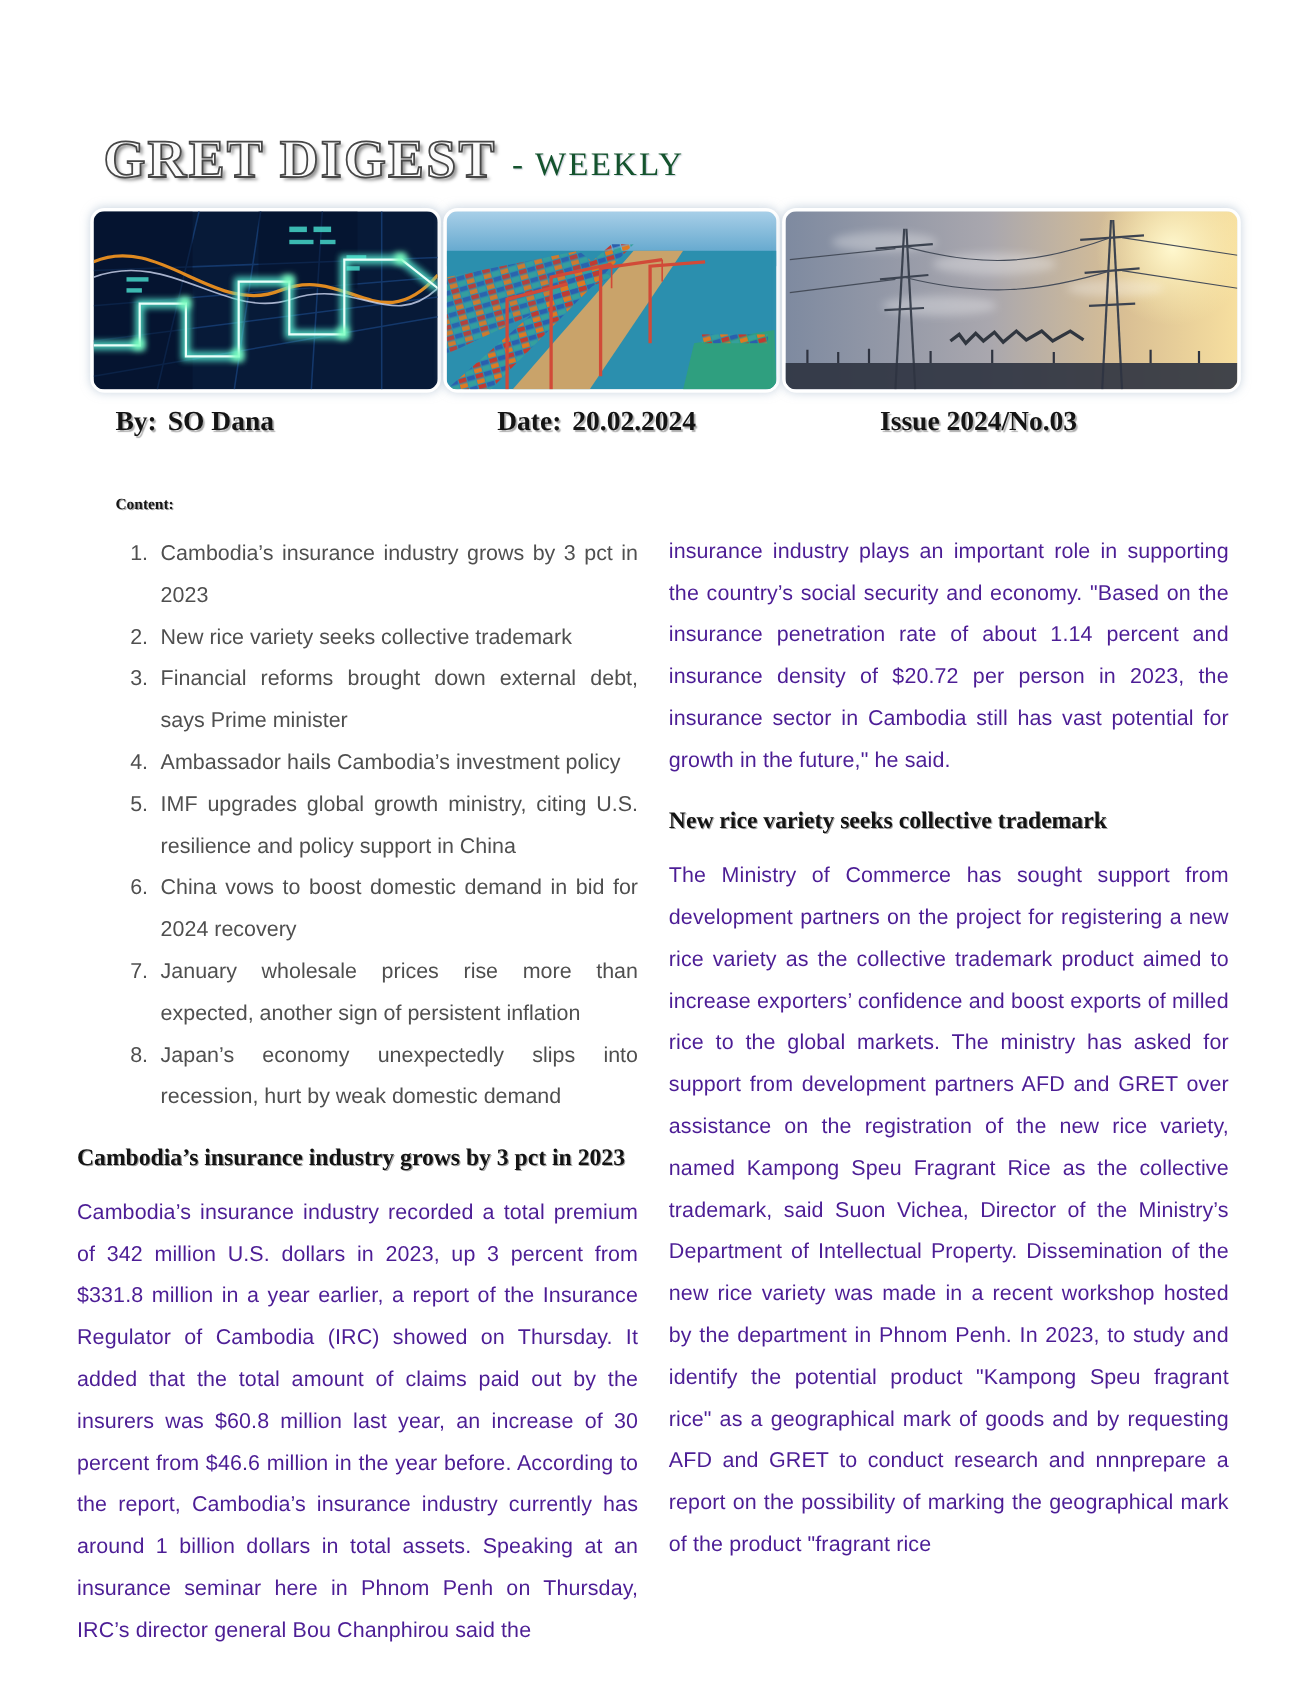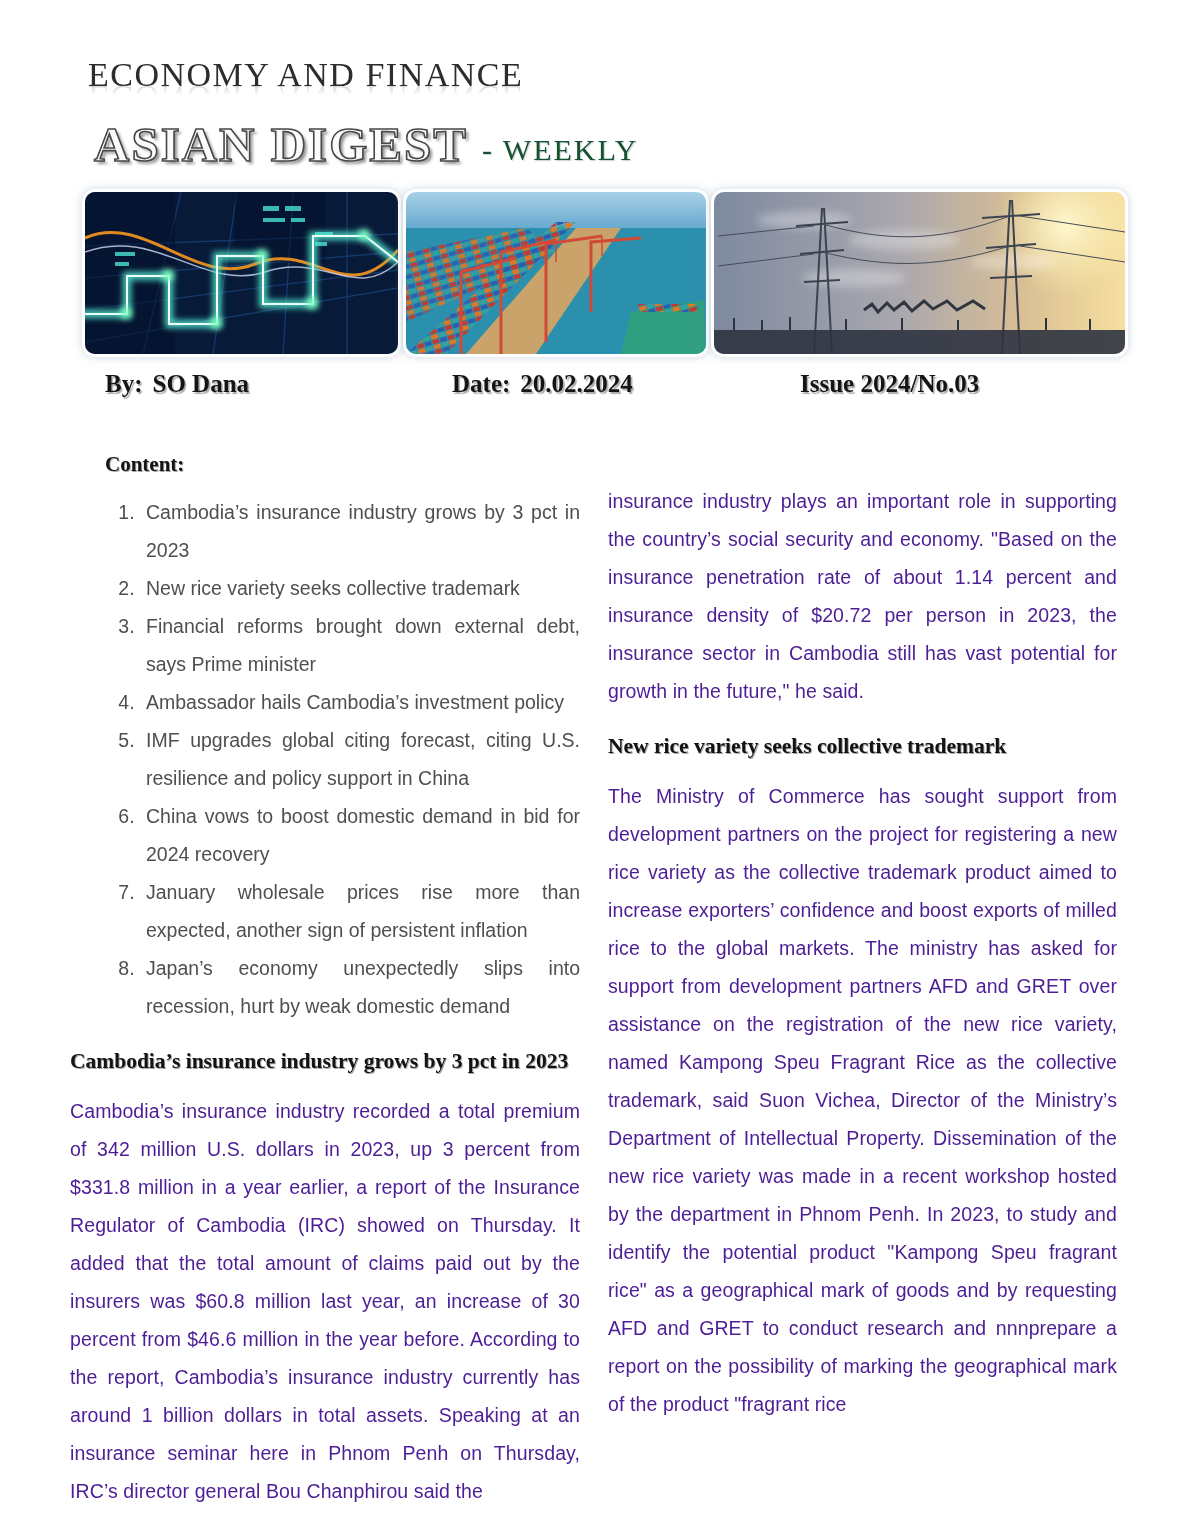--- a/index.html
+++ b/index.html
@@ -53,43 +53,42 @@
   .byline .by{position:absolute;left:105px;}
   .byline .date{position:absolute;left:452px;}
   .byline .issue{position:absolute;left:800px;}
   .byline .lbl{margin-right:10px;}
 
   
   .columns{position:absolute;left:70px;top:446px;width:1047px;
     display:grid;grid-template-columns:510px 509px;column-gap:28px;}
   .body-text{font-size:19.5px;line-height:38px;color:#4c1d95;text-align:justify;letter-spacing:.1px;}
   .content-heading{
-    font-family:"Liberation Serif",serif;font-weight:700;font-size:21px;color:#151515;
+    font-family:"Liberation Serif",serif;font-weight:700;font-size:14px;color:#151515;
     text-shadow:1px 1px .5px rgba(0,0,0,.35);margin:6px 0 0 35px;
   }
   ol.toc{margin:16px 0 0 0;padding-left:70px;}
   ol.toc li{font-size:19.5px;line-height:38px;color:#4f4f4f;text-align:justify;padding-left:6px;}
   ol.toc li::marker{color:#4f4f4f;}
   .article-heading{
     font-family:"Liberation Serif",serif;font-weight:700;font-size:21.5px;color:#131313;
     text-shadow:1px 1px .5px rgba(0,0,0,.35);margin:22px 0 16px 0;line-height:1.35;
   }
   .col-right{padding-top:36px;}
   .source-line{margin:17px 0 8px 0;font-size:20px;line-height:32px;}
   .source-label{font-weight:700;color:#2e2e2e;margin-right:8px;}
   .source-link{color:#2e74b5;text-decoration:underline;cursor:pointer;}
 </style>
 </head>
 <body>
 
 <div class="page">
 
-  <div class="category-title">ECONOMY AND FINANCE</div>
   <div class="main-title-row">
-    <span class="main-title">ASIAN DIGEST</span>
+    <span class="main-title">GRET DIGEST</span>
     <span class="subtitle">- WEEKLY</span>
   </div>
 
 
   <div class="banner">
     <div class="banner-img b1">
       <svg viewBox="0 0 313 162" preserveAspectRatio="none">
         <defs>
             <filter id="g1" x="-30%" y="-30%" width="160%" height="160%">
               <feGaussianBlur stdDeviation="3"></feGaussianBlur>
@@ -238,21 +237,21 @@
 
   <div class="columns">
 
     <div class="col-left">
       <div class="content-heading">Content:</div>
       <ol class="toc">
         <li>Cambodia’s insurance industry grows by 3 pct in 2023</li>
         <li>New rice variety seeks collective trademark</li>
         <li>Financial reforms brought down external debt, says Prime minister</li>
         <li>Ambassador hails Cambodia’s investment policy</li>
-        <li>IMF upgrades global citing forecast, citing U.S. resilience and policy support in China</li>
+        <li>IMF upgrades global growth ministry, citing U.S. resilience and policy support in China</li>
         <li>China vows to boost domestic demand in bid for 2024 recovery</li>
         <li>January wholesale prices rise more than expected, another sign of persistent inflation</li>
         <li>Japan’s economy unexpectedly slips into recession, hurt by weak domestic demand</li>
       </ol>
       <div class="article-heading">Cambodia’s insurance industry grows by 3 pct in 2023</div>
       <div class="body-text">Cambodia’s insurance industry recorded a total premium of 342 million U.S. dollars in 2023, up 3 percent from $331.8 million in a year earlier, a report of the Insurance Regulator of Cambodia (IRC) showed on Thursday. It added that the total amount of claims paid out by the insurers was $60.8 million last year, an increase of 30 percent from $46.6 million in the year before. According to the report, Cambodia’s insurance industry currently has around 1 billion dollars in total assets. Speaking at an insurance seminar here in Phnom Penh on Thursday, IRC’s director general Bou Chanphirou said the</div>
     </div>
 
     <div class="col-right">
       <div class="body-text">insurance industry plays an important role in supporting the country’s social security and economy. "Based on the insurance penetration rate of about 1.14 percent and insurance density of $20.72 per person in 2023, the insurance sector in Cambodia still has vast potential for growth in the future," he said.</div>

